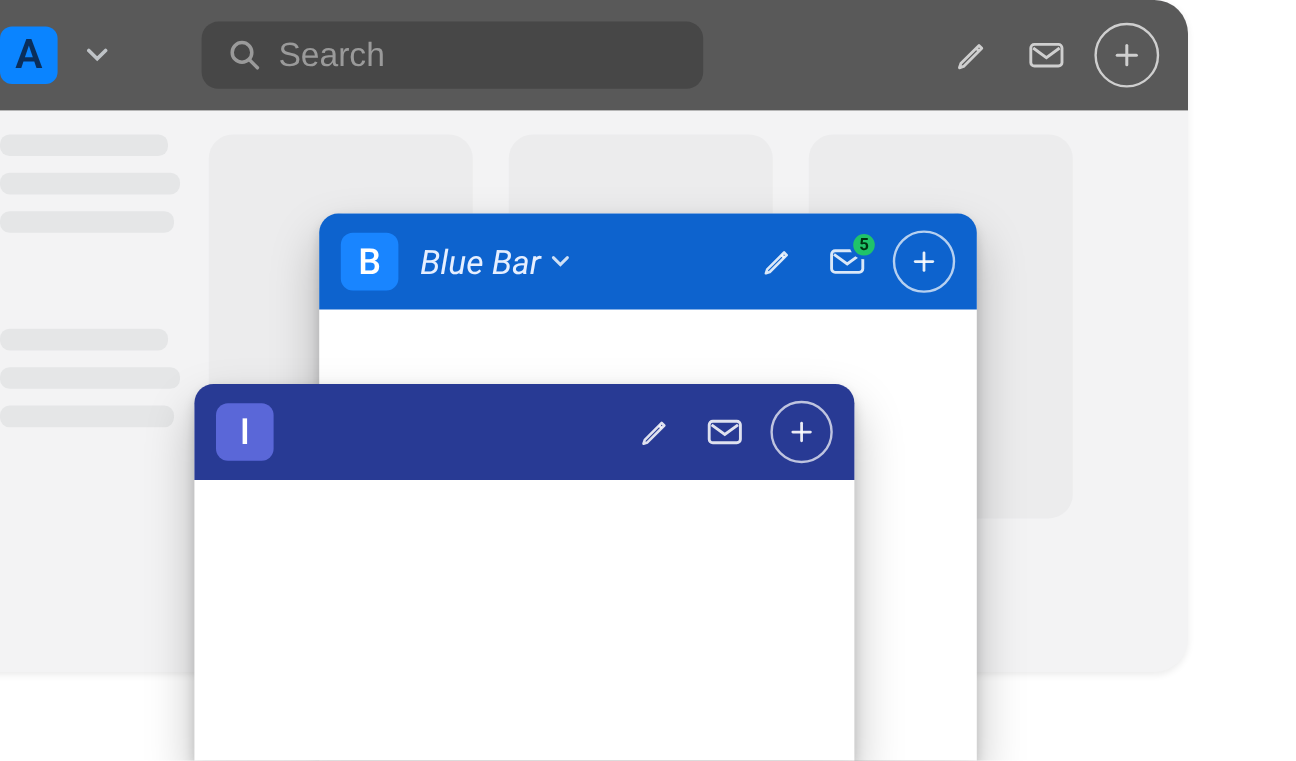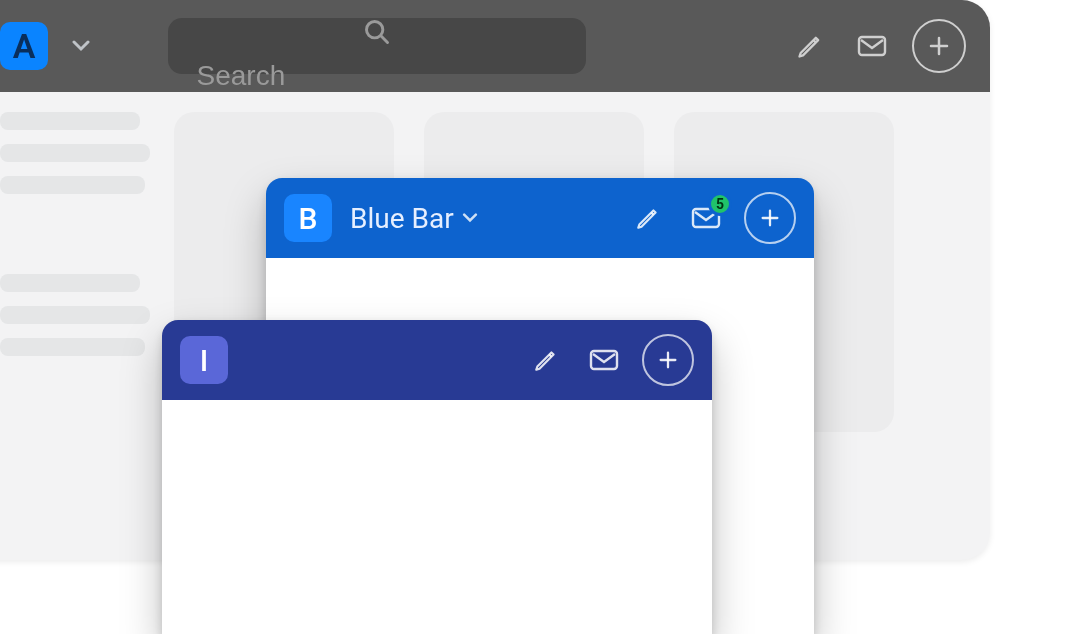--- a/index.html
+++ b/index.html
@@ -49,21 +49,20 @@
   .search-wrap {
     margin-left: 60px;
     width: 418px;
     height: 56px;
     background: #474747;
     border-radius: 14px;
     display: flex;
     align-items: center;
     padding: 0 22px;
     gap: 14px;
-    flex-direction: column;
   }
   .search-wrap input {
     flex: 1;
     background: transparent;
     border: none;
     outline: none;
     color: #dddddd;
     font-size: 28px;
   }
   .search-wrap input::placeholder { color: #9a9a9a; }
@@ -153,20 +152,21 @@
   .bar-avatar.blue   { background: #1985ff; }
   .bar-avatar.indigo { background: #5a67d8; }
 
   .bar-title {
     color: #e6efff;
     font-size: 28px;
     display: flex;
     align-items: center;
     gap: 8px;
     cursor: pointer;
+    font-style: italic;
   }
   .bar-spacer { flex:1; }
 
   .bar-icon {
     width: 40px; height: 40px;
     display:flex; align-items:center; justify-content:center;
     color: rgba(255,255,255,0.85);
     cursor:pointer;
     position: relative;
   }

